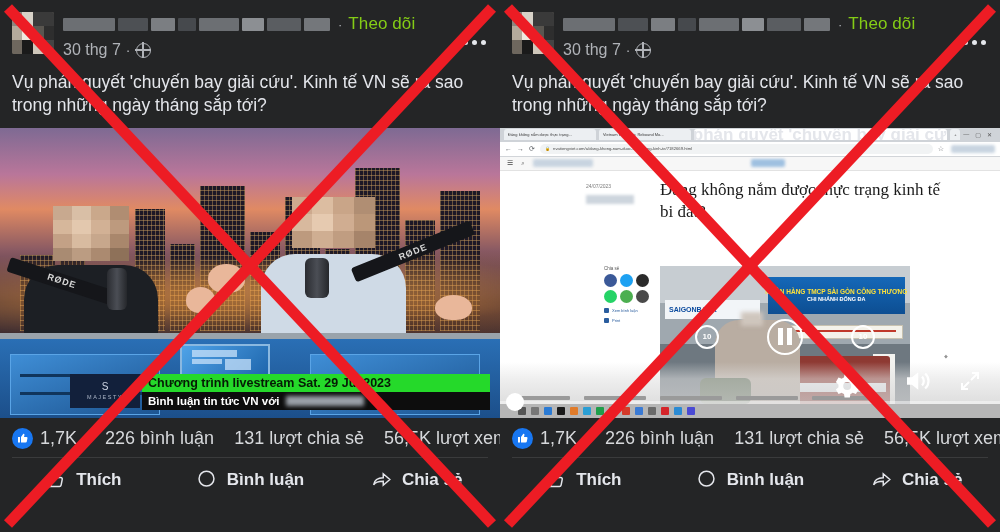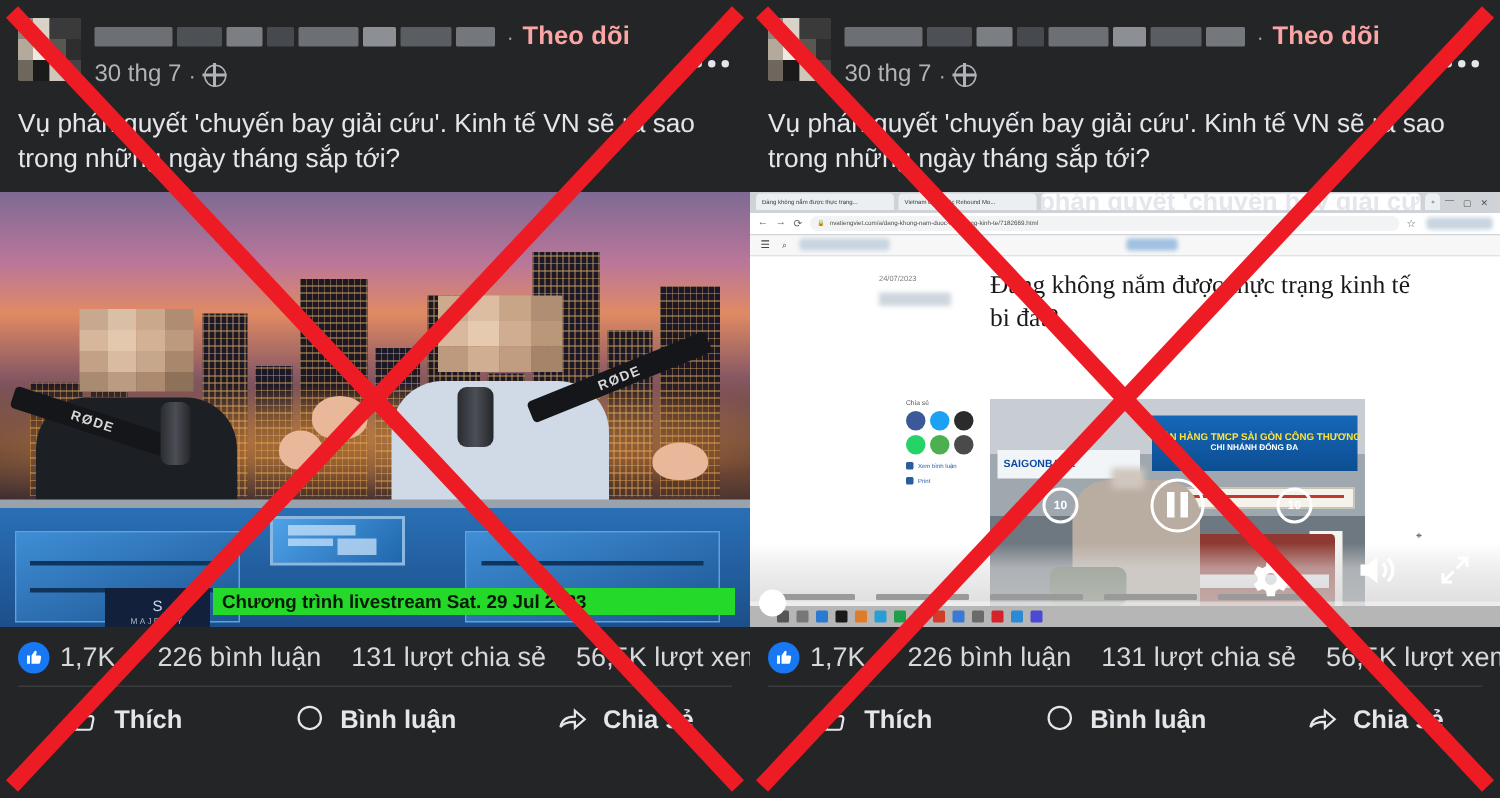--- a/index.html
+++ b/index.html
@@ -11,21 +11,21 @@
 
   
   .fb-head { position:relative; padding:12px 10px 4px 12px; display:flex; align-items:flex-start; }
   .avatar { width:42px; height:42px; flex:0 0 42px; border-radius:2px; position:relative; overflow:hidden; background:#6f6a63; }
   .avatar i { position:absolute; display:block; }
   .head-txt { margin-left:9px; flex:1 1 auto; min-width:0; padding-top:2px; }
   .name-row { display:flex; align-items:center; }
   .name-blur { height:13px; flex:0 0 auto; display:flex; gap:3px; }
   .name-blur span { display:block; height:13px; border-radius:1px; }
   .dot-sep { color:#b0b3b8; font-size:13px; margin:0 6px 0 8px; line-height:13px; }
-  .follow { color:#fca5a5; font-size:17px; font-weight:bold; letter-spacing:.1px; white-space:nowrap; }
+  .follow { color:#84cc16; font-size:17px; font-weight:normal; letter-spacing:.1px; white-space:nowrap; }
   .meta-row { display:flex; align-items:center; margin-top:7px; }
   .meta-date { color:#b0b3b8; font-size:16px; }
   .meta-dot { color:#b0b3b8; font-size:14px; margin:0 5px; }
   .globe { width:15px; height:15px; border-radius:50%; border:1.6px solid #b0b3b8; position:relative; display:inline-block; }
   .globe::before { content:""; position:absolute; left:50%; top:-1.6px; bottom:-1.6px; width:1.4px; margin-left:-.7px; background:#b0b3b8; }
   .globe::after { content:""; position:absolute; top:50%; left:-1.6px; right:-1.6px; height:1.4px; margin-top:-.7px; background:#b0b3b8; }
   .kebab { position:absolute; right:14px; top:40px; display:flex; gap:4px; }
   .kebab b { width:5px; height:5px; border-radius:50%; background:#e4e6eb; display:block; }
 
   .post-body { color:#e4e6eb; font-size:17.5px; line-height:1.33; padding:8px 12px 10px 12px; }
@@ -285,20 +285,24 @@
           <i style="left:50%;top:44%;width:30%;height:40%"></i>
         </div>
       </div>
 
       <div class="lower3">
         <div class="l3-logo">
           <s>S</s>
           <u>MAJESTY</u>
         </div>
         <div class="l3-green">Chương trình livestream Sat. 29 Jul 2023</div>
+        <div class="l3-dark">
+          <span>Bình luận tin tức VN với</span>
+          <span class="l3-blur"></span>
+        </div>
       </div>
     </div>
 
     <div class="stats">
       <div class="like-badge">
         <svg viewBox="0 0 24 24">
             <path d="M2 10h4v11H2zM8 21h9.5a2 2 0 0 0 2-1.6l1.4-7A2 2 0 0 0 19 10h-5l.8-3.6A2.2 2.2 0 0 0 12.6 3.6L8 10z"></path>
           </svg>
       </div>
       <span class="stat-txt sp1">1,7K</span>

